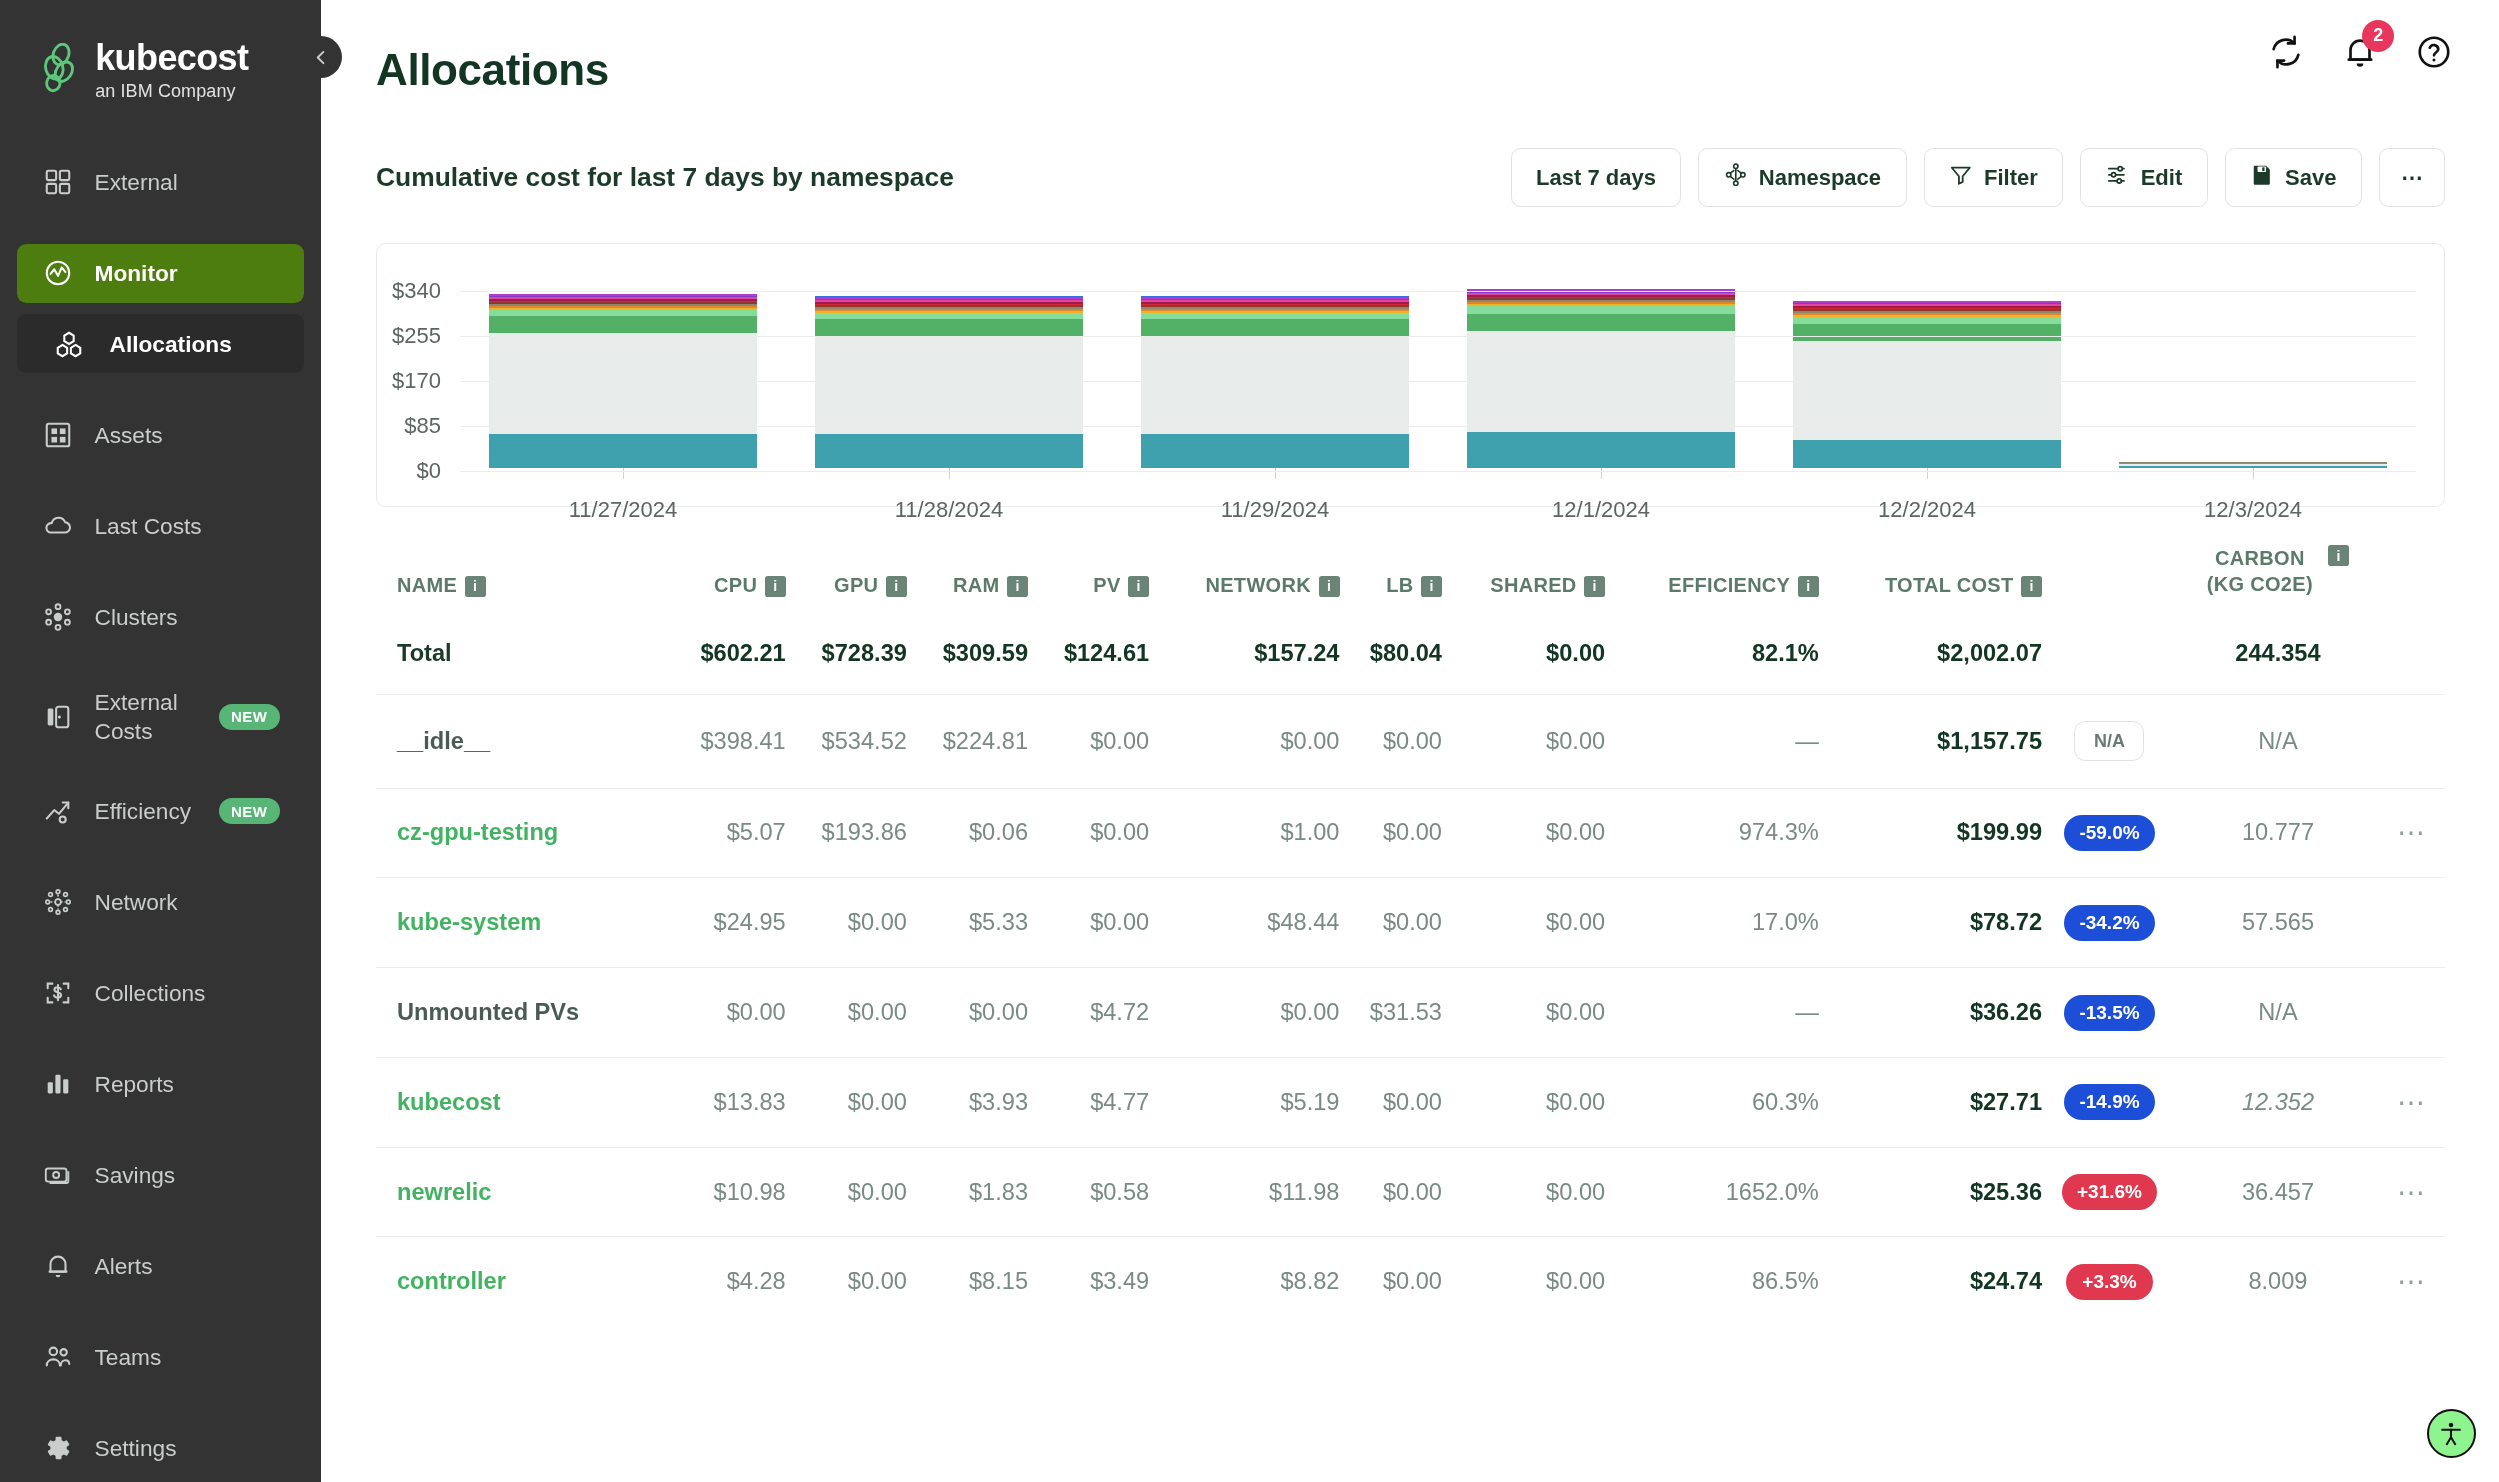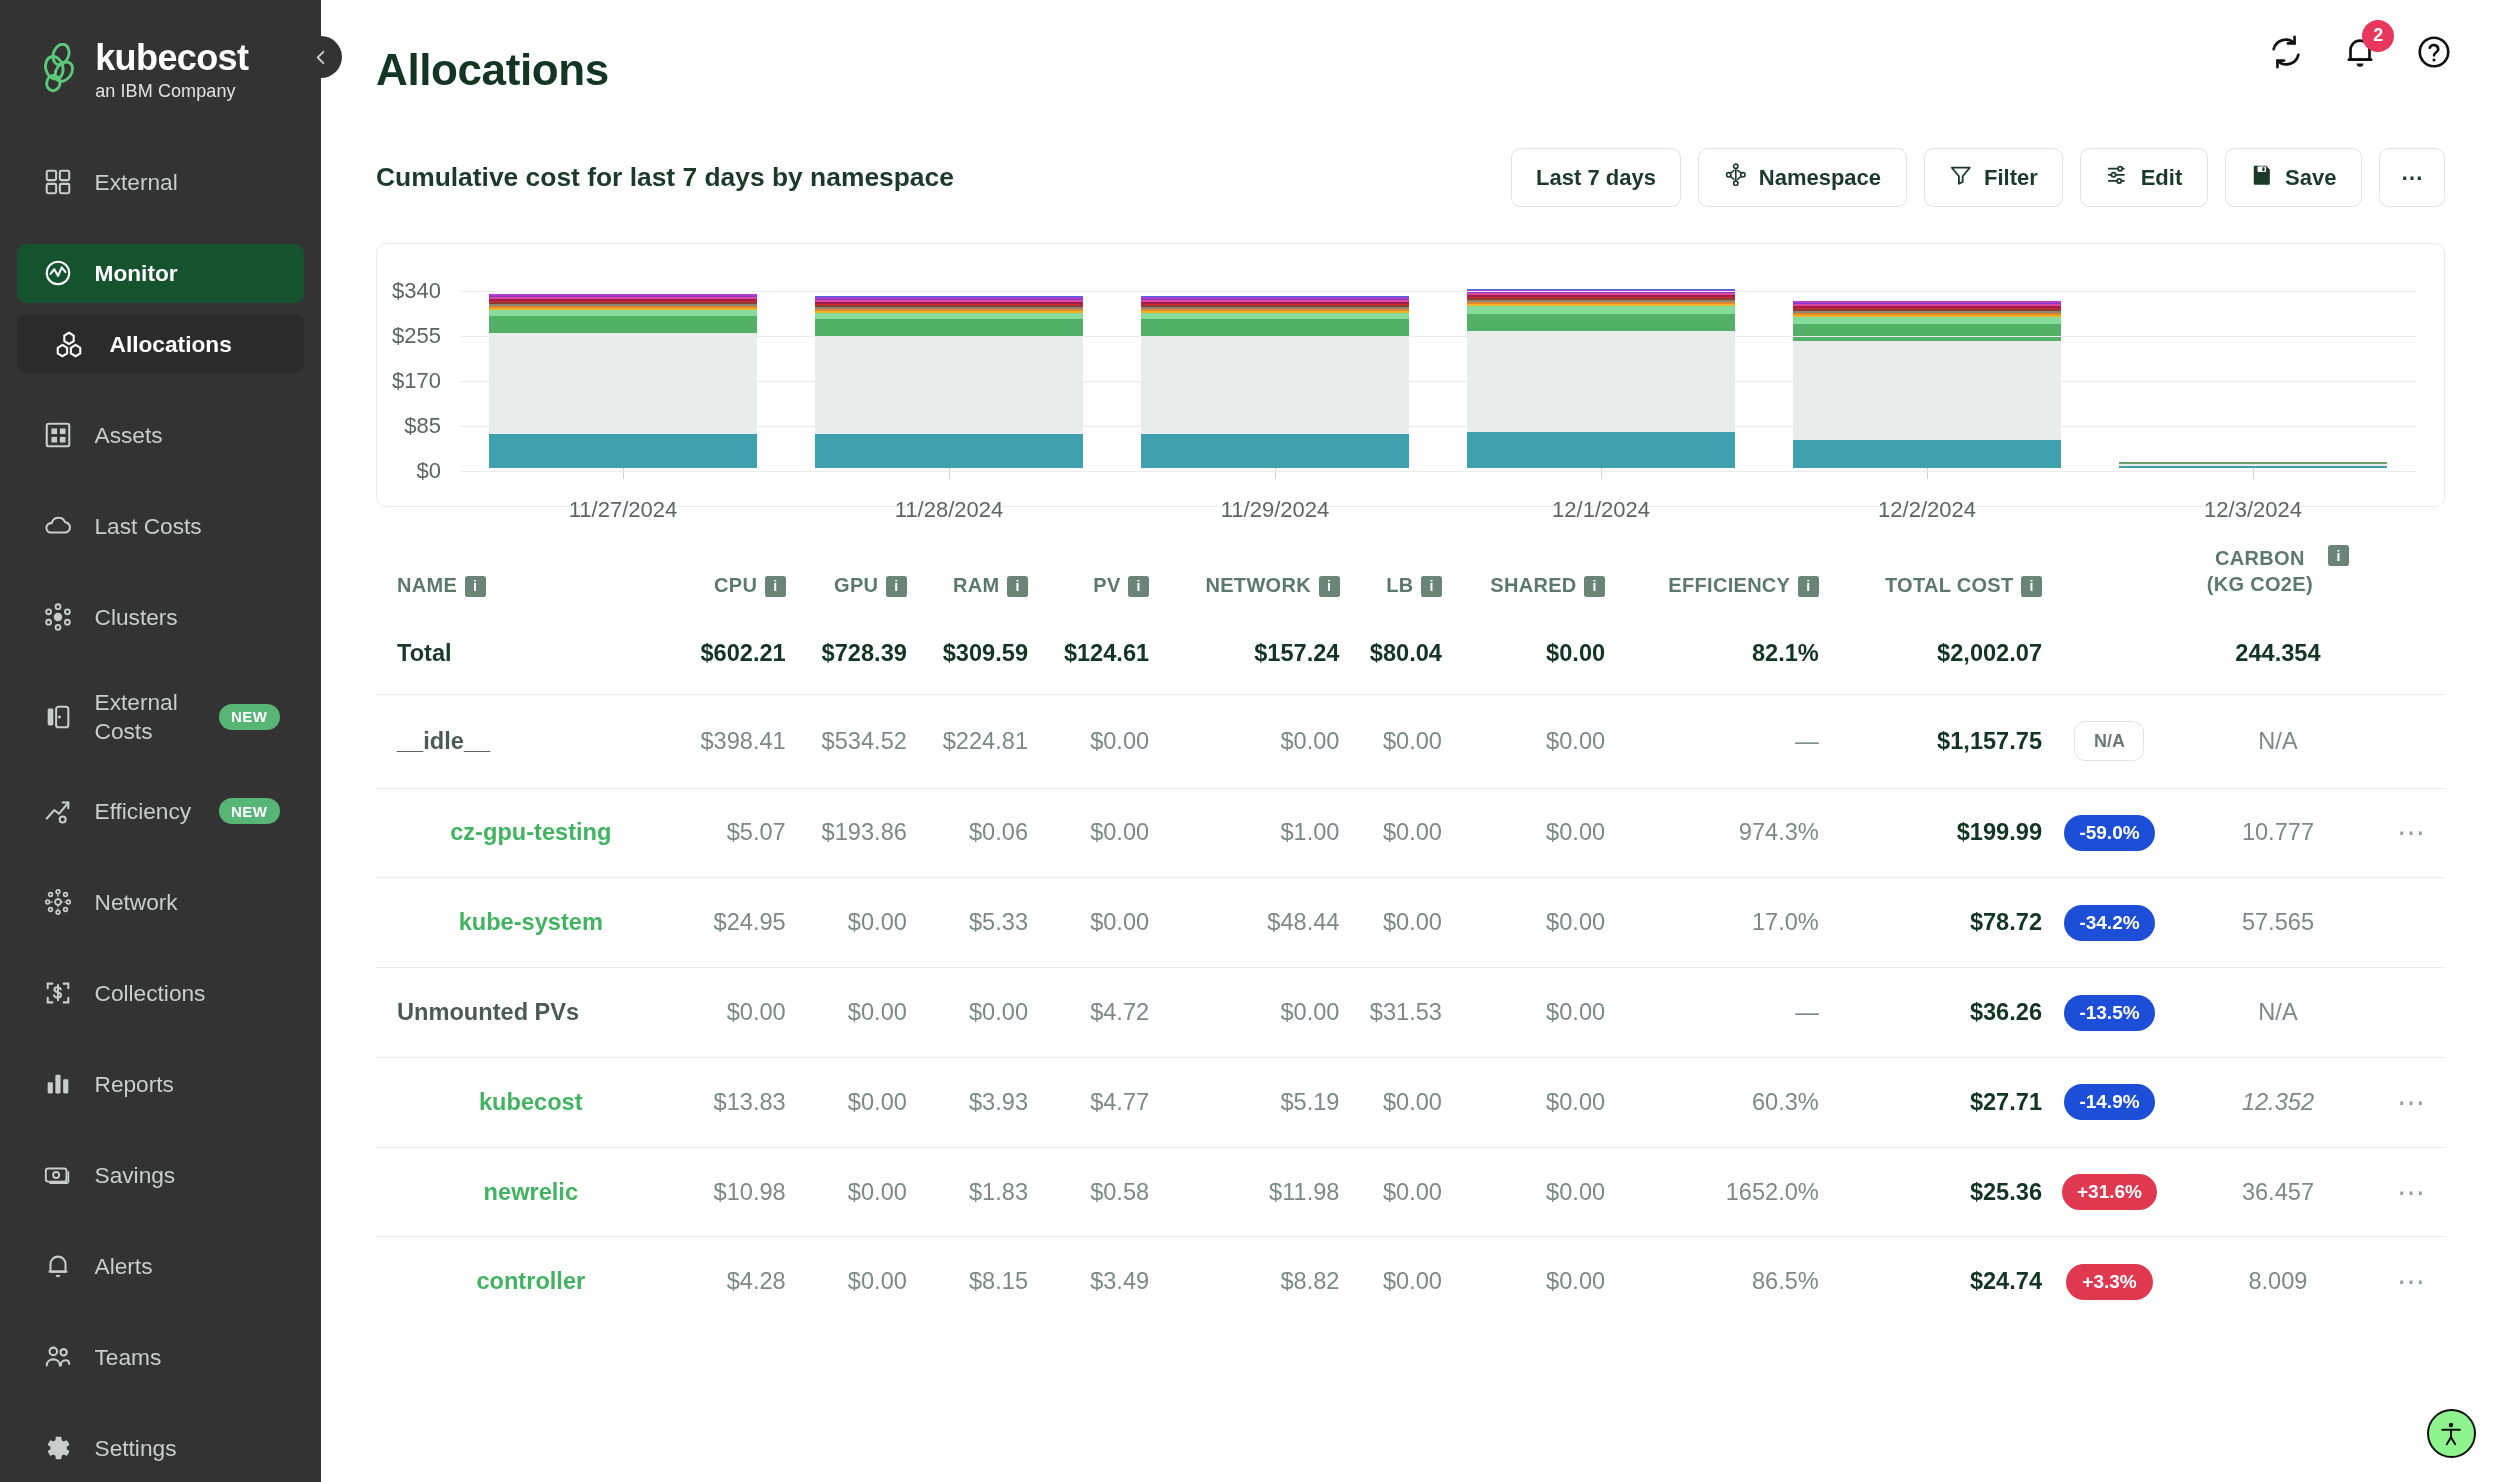--- a/index.html
+++ b/index.html
@@ -36,21 +36,21 @@
 
   .nav { margin-top: 51px; padding: 0 17px; }
   .nav-item {
     display: flex; align-items: center; gap: 21px;
     height: 59px; padding: 0 24.5px; border-radius: 9.4px;
     color: #c9cdcb; font-size: 22.7px; font-weight: 500;
     cursor: pointer; margin-bottom: 32px; position: relative;
   }
   .nav-item .ic { width: 32px; height: 32px; flex: 0 0 32px; display: flex; align-items: center; justify-content: center; }
   .nav-item .ic svg { width: 30px; height: 30px; }
-  .nav-item.active-green { background: #14532d; color: #ffffff; font-weight: 700; margin-bottom: 11.3px; }
+  .nav-item.active-green { background: #4d7c0f; color: #ffffff; font-weight: 700; margin-bottom: 11.3px; }
   .nav-item.active-sub { background: #2b2b2b; color: #ffffff; font-weight: 700; margin-bottom: 32px; padding-left: 36px; gap: 24.5px; }
   .nav-item.two-line { height: 77px; margin-bottom: 26.4px; }
   .nav-label { white-space: pre-line; line-height: 1.25; }
   .badge-new {
     background: #57b576; color: #ffffff; font-size: 15px; font-weight: 700;
     padding: 4.7px 12.3px; border-radius: 13.2px; letter-spacing: 0.4px; margin-left: auto;
   }
 
   
   .main { flex: 1; position: relative; background: #ffffff; height: 1482px; overflow: hidden; }
@@ -115,21 +115,21 @@
   tbody td {
     font-size: 23.6px; color: #7b8a85; text-align: right; padding: 26.4px 0;
     border-top: 1.3px solid #eceeed; white-space: nowrap;
   }
   tbody td.col-name { text-align: left; padding-left: 21px; font-size: 23.6px; }
   tbody tr.total-row td { color: #123524; font-weight: 700; border-top: none; }
   tbody tr.total-row td.col-name { color: #1b3a2a; font-weight: 700; }
   tbody tr.total-row { border-bottom: 1.3px solid #dfe3e2; }
   td.col-total { color: #123524; font-weight: 700; }
   td.col-name.plain { color: #4a5a54; font-weight: 600; }
-  td.col-name.link { color: #41b361; font-weight: 700; cursor: pointer; text-align: center; }
+  td.col-name.link { color: #41b361; font-weight: 700; cursor: pointer; }
   .pill {
     display: inline-flex; align-items: center; justify-content: center;
     min-width: 87px; height: 36px; padding: 0 15px; border-radius: 18px;
     font-size: 19px; font-weight: 700; color: #ffffff;
   }
   .pill.green { background: #1d4ed8; }
   .pill.red { background: #e0394f; }
   .pill.na { background: #ffffff; border: 1.3px solid #e0e3e2; color: #6b7a75; font-weight: 600; min-width: 70px; height: 40px; border-radius: 11.3px; font-size: 18px;}
   td.col-delta { text-align: center; padding-right: 0; }
   .dots { color: #93a19c; font-size: 28px; letter-spacing: 1.9px; cursor: pointer; }

